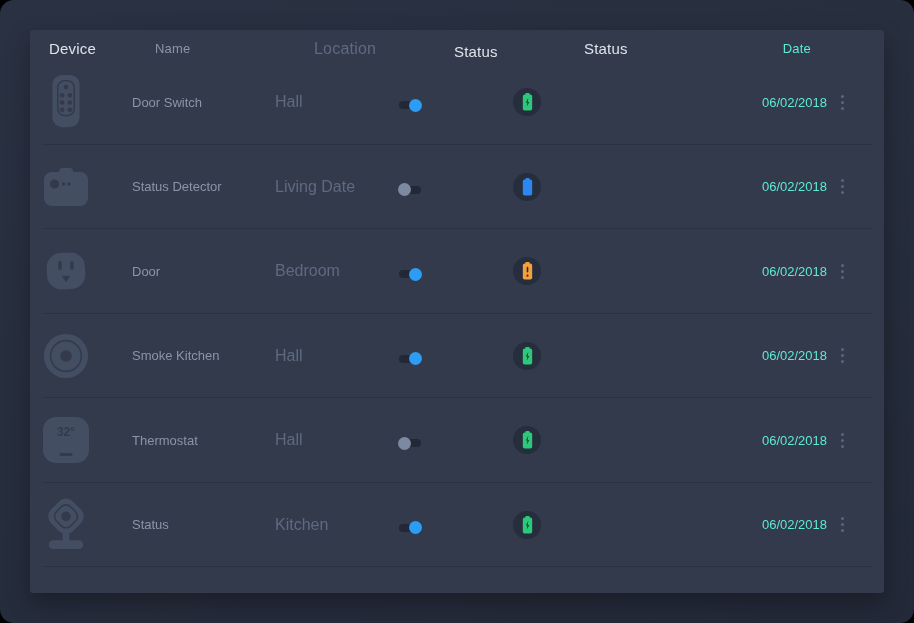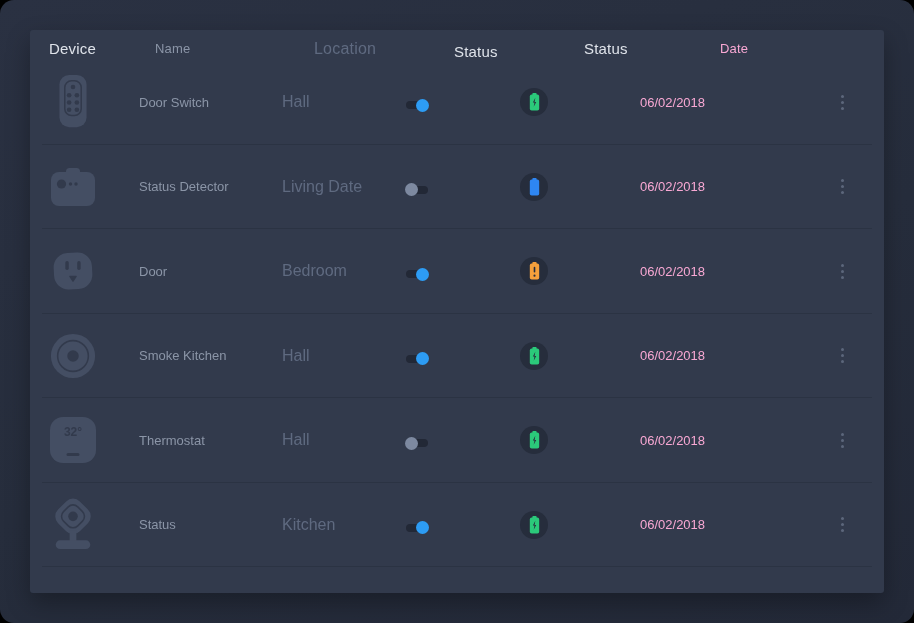--- a/index.html
+++ b/index.html
@@ -14,32 +14,32 @@
     background:#323a4c;border-radius:3px;
     box-shadow:0 10px 24px rgba(0,0,0,.30);
   }
   
   .thead{
     display:flex;align-items:center;height:30px;padding:7px 0 0 19px;
     color:#dfe3ea;font-size:15px;letter-spacing:.2px;gap:16px;
   }
   
   .row{
-    position:relative;display:flex;align-items:center;height:84.5px;padding-left:19px;
+    position:relative;display:flex;align-items:center;height:84.5px;padding-left:12px;
   }
   .row::after{
     content:"";position:absolute;left:12px;right:12px;bottom:0;height:1px;background:#2b3343;
   }
   .cell{flex:0 0 auto;}
   .c-device{width:90px;display:flex;}
   .c-name{width:143px;color:#8b95a7;font-size:13px;}
   .c-loc{width:119px;color:#5f6a80;font-size:16px;}
   .c-status{width:119px;display:flex;padding-left:5px;margin-top:6px;}
   .c-batt{width:120px;display:flex;}
-  .c-date{flex:1 1 auto;color:#f9a8d4;font-size:13px;}
+  .c-date{flex:1 1 auto;color:#5eead4;font-size:13px;text-align:right;}
   .c-menu{width:30px;margin-right:27px;display:flex;justify-content:center;}
   .iconbox{width:48px;display:flex;align-items:center;justify-content:center;}
   
   .toggle{position:relative;width:22px;height:13px;display:inline-block;cursor:pointer;}
   .toggle .track{
     position:absolute;left:0;right:0;top:50%;transform:translateY(-50%);
     height:8px;border-radius:4px;background:#222836;
   }
   .toggle .knob{
     position:absolute;top:0;width:13px;height:13px;border-radius:50%;

